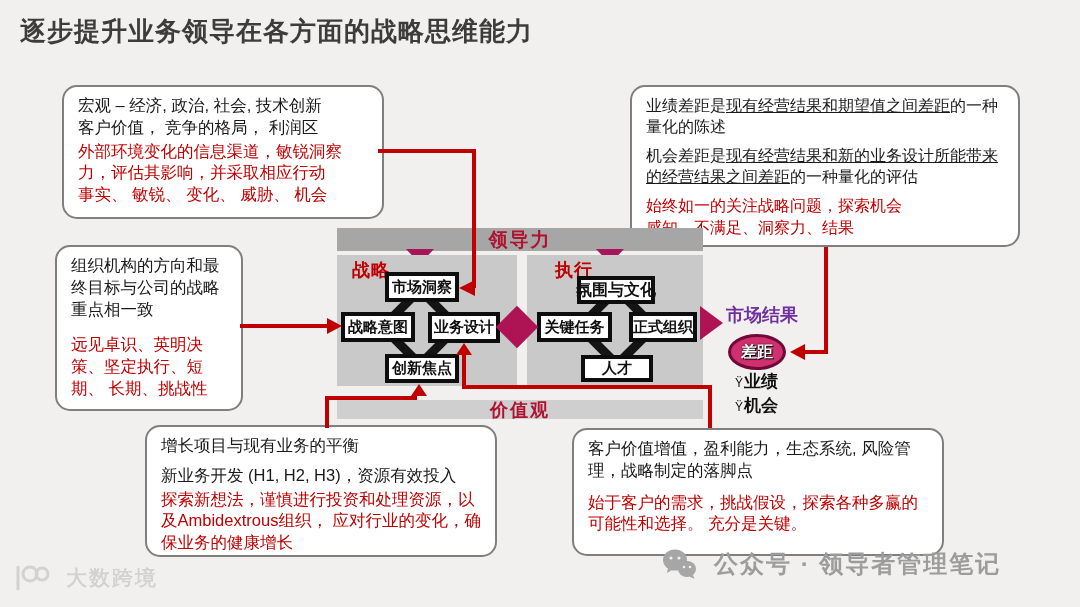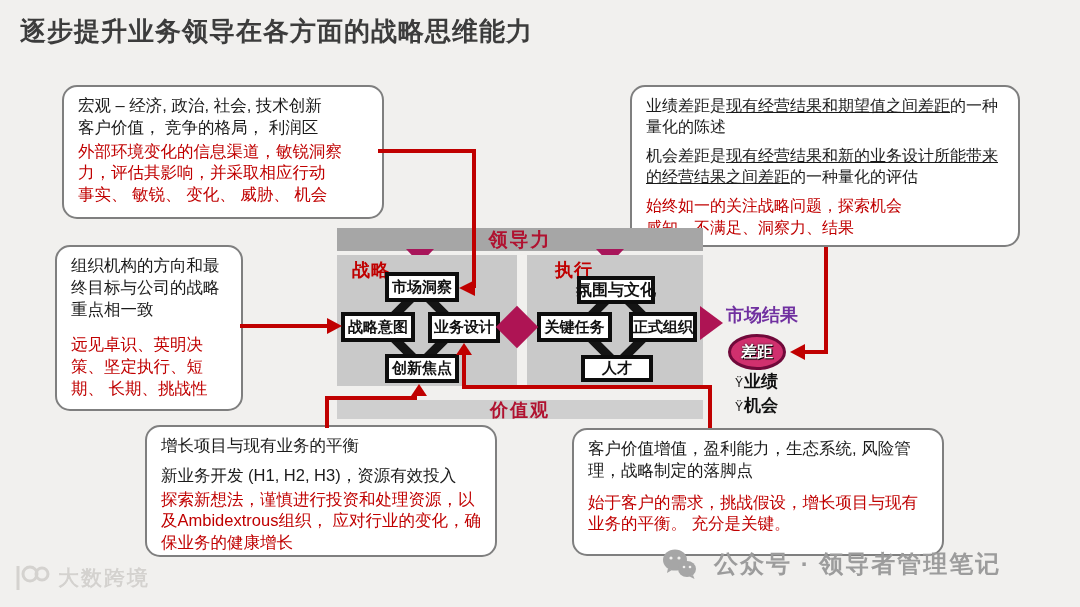--- a/index.html
+++ b/index.html
@@ -59,21 +59,21 @@
   </div>
 
   <div class="abs callout" style="left:145px;top:425px;width:352px;height:132px;">
     <p class="blk" style="margin-bottom:8px;">增长项目与现有业务的平衡</p>
     <p class="blk">新业务开发 (H1, H2, H3)，资源有效投入</p>
     <p class="red">探索新想法，谨慎进行投资和处理资源，以及Ambidextrous组织， 应对行业的变化，确保业务的健康增长</p>
   </div>
 
   <div class="abs callout" style="left:540px;top:428px;width:372px;height:128px;margin-left:32px;">
     <p class="blk">客户价值增值，盈利能力，生态系统, 风险管理，战略制定的落脚点</p>
-    <p class="red" style="margin-top:10px;">始于客户的需求，挑战假设，增长项目与现有业务的平衡。 充分是关键。</p>
+    <p class="red" style="margin-top:10px;">始于客户的需求，挑战假设，探索各种多赢的可能性和选择。 充分是关键。</p>
   </div>
 
   <div class="abs band" style="left:337px;top:228px;width:366px;height:23px;">
     <span class="bandlabel">领导力</span>
   </div>
   <div class="abs tri-down" style="left:406px;top:249px;"></div>
   <div class="abs tri-down" style="left:596px;top:249px;"></div>
 
   <div class="abs panel" style="left:337px;top:255px;width:180px;height:131px;"></div>
   <div class="abs plabel" style="left:352px;top:258px;">战略</div>
@@ -133,21 +133,21 @@
       <circle cx="19" cy="11" r="1.6" fill="#f1f0ee"></circle>
       <path d="M8 21 L7 26 L12 23 Z" fill="#a6a6a6"></path>
       <ellipse cx="27" cy="22" rx="9" ry="8" fill="#a6a6a6"></ellipse>
       <circle cx="24" cy="20" r="1.3" fill="#f1f0ee"></circle>
       <circle cx="30" cy="20" r="1.3" fill="#f1f0ee"></circle>
       <path d="M33 28 L34.5 32 L29.5 29.5 Z" fill="#a6a6a6"></path>
     </svg>
     <span class="wm">公众号 · 领导者管理笔记</span>
   </div>
 
-  <div class="abs" style="left:10px;top:560px;display:flex;align-items:center;gap:8px;">
+  <div class="abs" style="left:10px;top:560px;display:flex;align-items:center;gap:16px;">
     <svg width="40" height="36" viewBox="0 0 40 36">
       <path d="M8 6 L8 30" stroke="#d4d2cf" stroke-width="3" fill="none"></path>
       <circle cx="20" cy="14" r="7" stroke="#d4d2cf" stroke-width="3" fill="none"></circle>
       <circle cx="32" cy="14" r="6" stroke="#d4d2cf" stroke-width="3" fill="none"></circle>
     </svg>
     <span class="brand">大数跨境</span>
   </div>
 
 </div>
 

